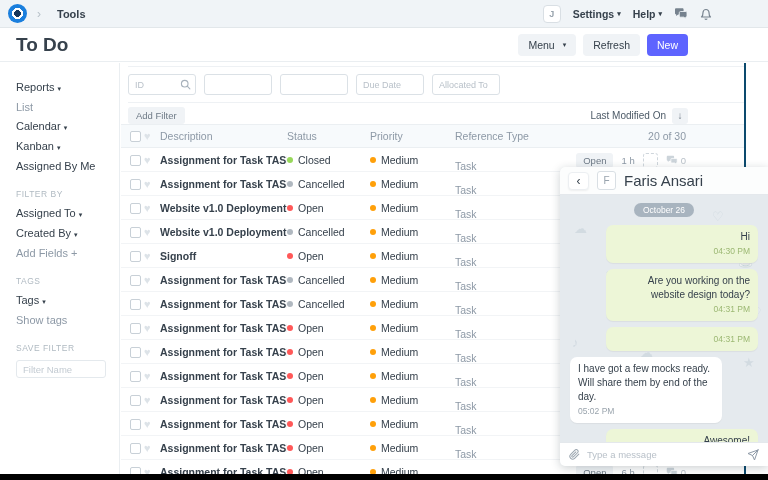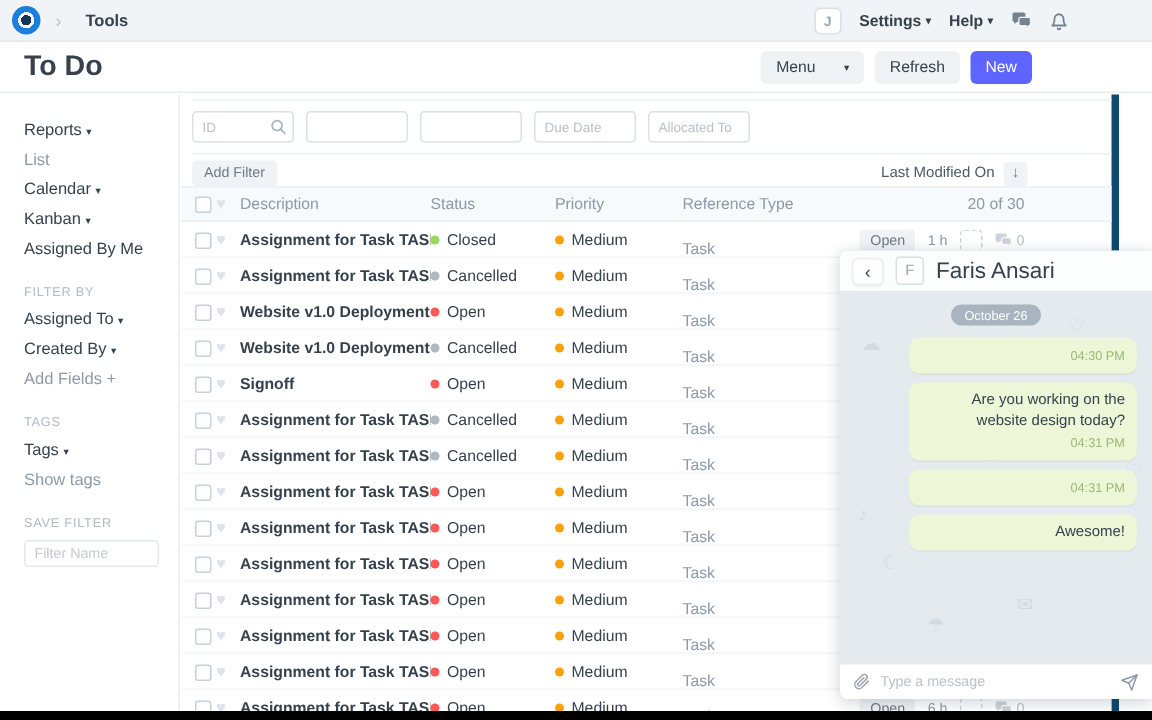--- a/index.html
+++ b/index.html
@@ -24,38 +24,38 @@
   .nav-link { font-size:10.5px; font-weight:700; color:#36414c; display:flex; align-items:center; gap:3px; cursor:pointer; }
   .caret { font-size:7px; color:#36414c; }
   .icon-btn { display:flex; align-items:center; }
 
   
   .page-head { position:absolute; top:28px; left:0; right:0; height:34px; background:#fff;
     border-bottom:1px solid #eaeef1; display:flex; align-items:center; z-index:4; }
   .page-title { font-size:19px; font-weight:700; color:#36414c; margin-left:16px; }
   .head-actions { position:absolute; right:80px; display:flex; gap:7px; }
   .btn { font-size:10.5px; border-radius:4px; padding:5px 10px; border:none; cursor:pointer;
-    background:#f0f3f6; color:#36414c; display:flex; align-items:center; gap:19px; }
+    background:#f0f3f6; color:#36414c; display:flex; align-items:center; gap:8px; }
   .btn.primary { background:#5e64ff; color:#fff; }
 
   
   .sidebar { position:absolute; top:63px; left:0; width:120px; bottom:0; background:#fff;
     border-right:1px solid #eaeef1; padding:15px 6px 0 16px; z-index:1; }
   .sb-item { font-size:11px; color:#36414c; line-height:19px; cursor:pointer; white-space:nowrap; }
   .sb-item.muted { color:#8d99a6; }
   .sb-item .caret { margin-left:3px; }
   .sb-item .plus { color:#8d99a6; margin-left:3px; font-size:11px; }
   .sb-head { font-size:8.5px; color:#b0bac2; letter-spacing:.5px; margin:13px 0 5px; }
   .sb-filter-input { width:90px; height:18px; border:1px solid #e4e9ed; border-radius:3px;
     font-size:9.5px; padding:0 6px; outline:none; color:#36414c; margin-top:2px; }
   .sb-filter-input::placeholder { color:#c3cbd2; }
 
   
   .main { position:absolute; top:63px; left:121px; width:625px; bottom:0; background:#fff;
-    border-right:5px solid #0c4a6e; z-index:1; }
+    border-right:2px solid #0c4a6e; z-index:1; }
   .filters { position:absolute; top:3px; left:7px; right:0; border-top:1px solid #eef1f4;
     padding:7px 0 7px 0; display:flex; gap:8px; }
   .f-input { width:68px; height:21px; border:1px solid #dbe1e6; border-radius:3px; background:#fff;
     display:flex; align-items:center; padding:0 4px 0 6px; }
   .f-input input { width:100%; border:none; outline:none; font-size:9px; color:#36414c; background:transparent; }
   .f-input input::placeholder { color:#b9c1c9; }
   .actions-row { position:absolute; top:39px; left:7px; right:0; border-top:1px solid #eef1f4;
     height:22px; padding:4px 56px 0 0; display:flex; align-items:center; justify-content:space-between; }
   .add-filter { font-size:9.5px; color:#6e7a86; background:#f0f3f6; border:none; border-radius:3px;
     padding:3px 8px; cursor:pointer; }
@@ -396,28 +396,33 @@
           <span class="doodle" style="left: 58px; top: 214px;">☂</span>
           <span class="doodle" style="left: 183px; top: 160px;">★</span>
           <span class="doodle" style="left: 96px; top: 100px;">❀</span>
           <span class="doodle" style="left: 28px; top: 172px;">☾</span>
           <span class="doodle" style="left: 190px; top: 110px;">♡</span>
           <span class="doodle" style="left: 80px; top: 150px;">☁</span>
         </div>
       <div class="date-pill">October 26</div>
       <div id="chat-msgs">
           <div class="msg right">
+            <div class="btext">Hi</div>
             <div class="btime">04:30 PM</div>
           </div>
           <div class="msg right">
             <div class="btext">Are you working on the website design today?</div>
             <div class="btime">04:31 PM</div>
           </div>
           <div class="msg right">
             <div class="btime">04:31 PM</div>
+          </div>
+          <div class="msg left">
+            <div class="btext">I have got a few mocks ready. Will share them by end of the day.</div>
+            <div class="btime">05:02 PM</div>
           </div>
           <div class="msg right">
             <div class="btext">Awesome!</div>
           </div>
         </div>
     </div>
     <div class="chat-input">
       <span class="icon-btn">
         <svg width="11" height="11" viewBox="0 0 24 24" fill="none" stroke="#9aa5af" stroke-width="2.2" stroke-linecap="round" stroke-linejoin="round">
             <path d="M21.44 11.05l-9.19 9.19a6 6 0 0 1-8.49-8.49l9.19-9.19a4 4 0 0 1 5.66 5.66l-9.2 9.19a2 2 0 0 1-2.83-2.83l8.49-8.48"></path>

